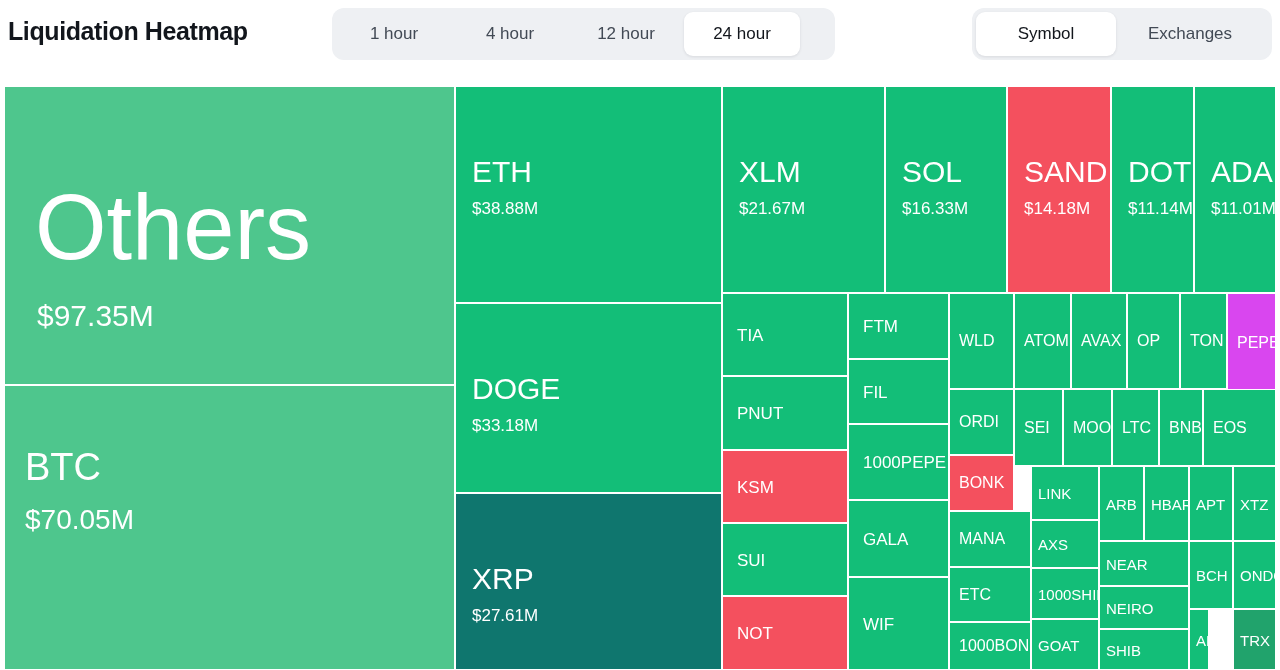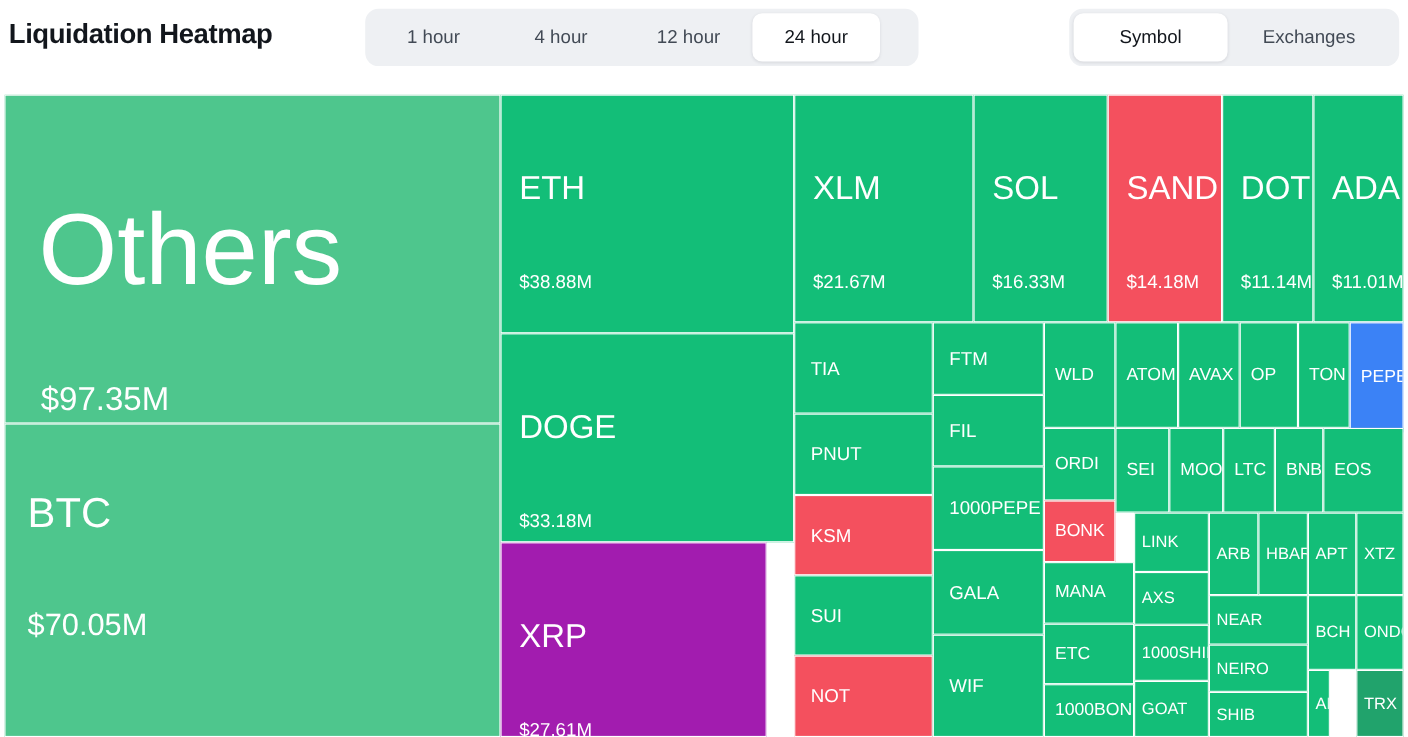--- a/index.html
+++ b/index.html
@@ -89,21 +89,20 @@
   .tile .sym {
     position: absolute;
     white-space: nowrap;
     font-weight: 400;
     line-height: 1;
   }
   .tile .val {
     position: absolute;
     white-space: nowrap;
     line-height: 1;
-    margin-top: 48px;
   }
   
   .t-xl .sym { left: 30px; top: 50%; transform: translateY(-60%); font-size: 92px; }
   .t-xl .val { left: 32px; top: 72%; font-size: 30px; }
 
   .t-lg .sym { left: 20px; top: 62px; font-size: 38px; }
   .t-lg .val { left: 20px; top: 120px; font-size: 28px; }
 
   .t-md .sym { left: 16px; top: 70px; font-size: 30px; }
   .t-md .val { left: 16px; top: 113px; font-size: 17px; }
@@ -158,21 +157,21 @@
       <div class="val">$70.05M</div>
     </div>
     <div class="tile t-md" style="left: 451px; top: 0px; width: 267px; height: 217px; background: rgb(19, 190, 120);">
       <div class="sym">ETH</div>
       <div class="val">$38.88M</div>
     </div>
     <div class="tile t-md" style="left: 451px; top: 217px; width: 267px; height: 190px; background: rgb(19, 190, 120);">
       <div class="sym">DOGE</div>
       <div class="val">$33.18M</div>
     </div>
-    <div class="tile t-md" style="left: 451px; top: 407px; width: 242px; height: 177px; background: #a21caf;">
+    <div class="tile t-md" style="left: 451px; top: 407px; width: 267px; height: 177px; background: #0f766e;">
       <div class="sym">XRP</div>
       <div class="val">$27.61M</div>
     </div>
     <div class="tile t-md" style="left: 718px; top: 0px; width: 163px; height: 207px; background: rgb(19, 190, 120);">
       <div class="sym">XLM</div>
       <div class="val">$21.67M</div>
     </div>
     <div class="tile t-md" style="left: 881px; top: 0px; width: 122px; height: 207px; background: rgb(19, 190, 120);">
       <div class="sym">SOL</div>
       <div class="val">$16.33M</div>
@@ -242,21 +241,21 @@
     </div>
     <div class="tile t-xs" style="left: 1067px; top: 207px; width: 56px; height: 96px; background: rgb(19, 190, 120);">
       <div class="sym">AVAX</div>
     </div>
     <div class="tile t-xs" style="left: 1123px; top: 207px; width: 53px; height: 96px; background: rgb(19, 190, 120); padding-left: 28px;">
       <div class="sym">OP</div>
     </div>
     <div class="tile t-xs" style="left: 1176px; top: 207px; width: 47px; height: 96px; background: rgb(19, 190, 120);">
       <div class="sym">TON</div>
     </div>
-    <div class="tile t-xs" style="left: 1223px; top: 207px; width: 49px; height: 100px; background: #3b82f6;">
+    <div class="tile t-xs" style="left: 1223px; top: 207px; width: 49px; height: 100px; background: #d946ef;">
       <div class="sym">PEPE</div>
     </div>
     <div class="tile t-xs" style="left: 1010px; top: 303px; width: 49px; height: 77px; background: rgb(19, 190, 120);">
       <div class="sym">SEI</div>
     </div>
     <div class="tile t-xs" style="left: 1059px; top: 303px; width: 49px; height: 77px; background: rgb(19, 190, 120);">
       <div class="sym">MOODENG</div>
     </div>
     <div class="tile t-xs" style="left: 1108px; top: 303px; width: 47px; height: 77px; background: rgb(19, 190, 120);">
       <div class="sym">LTC</div>

